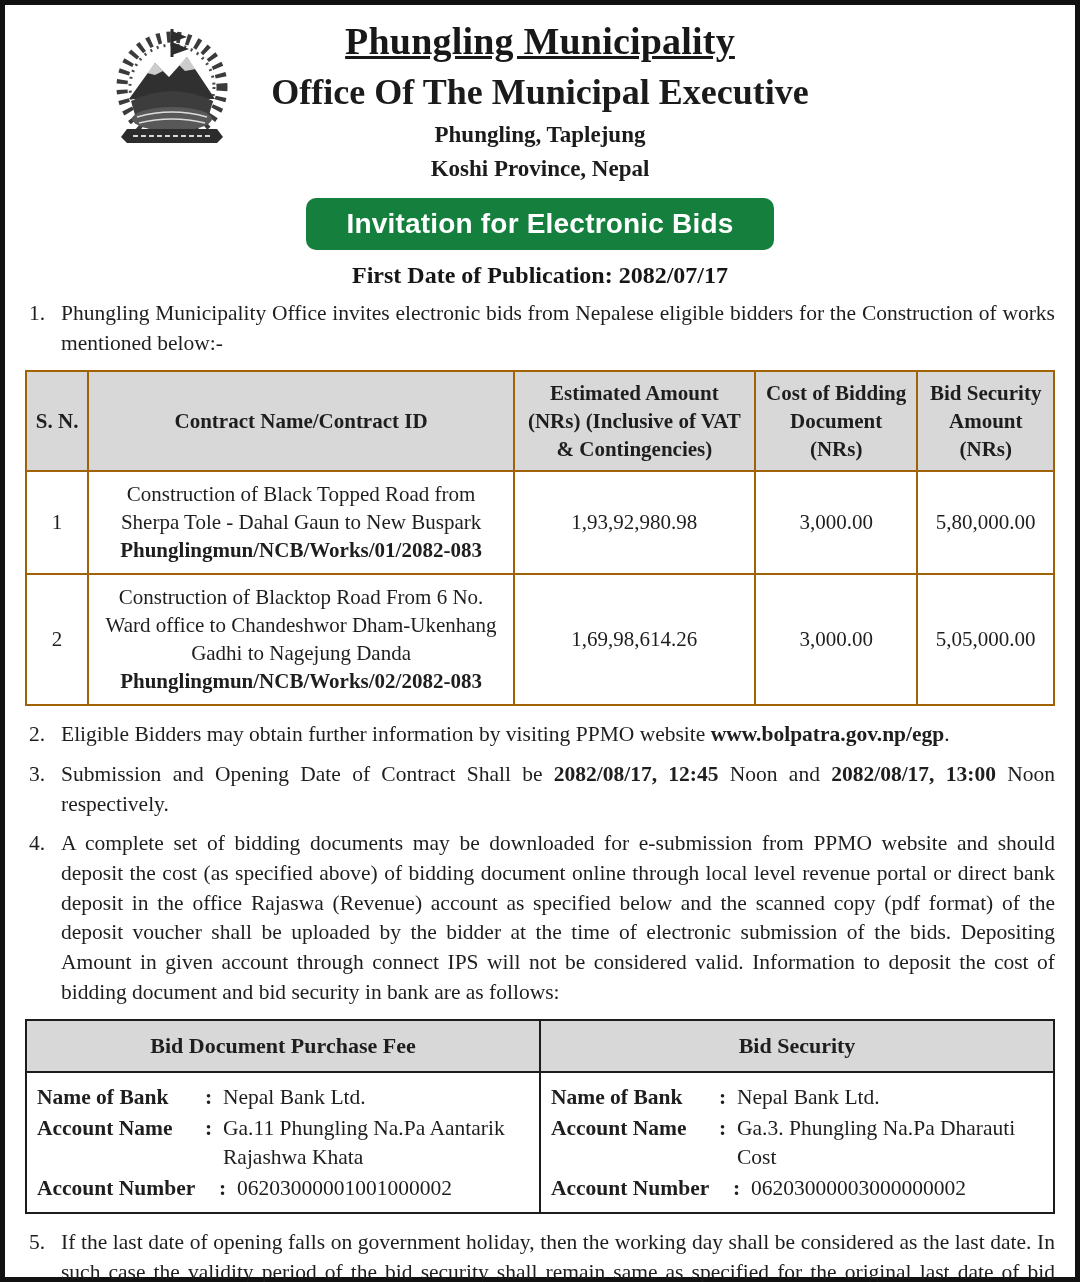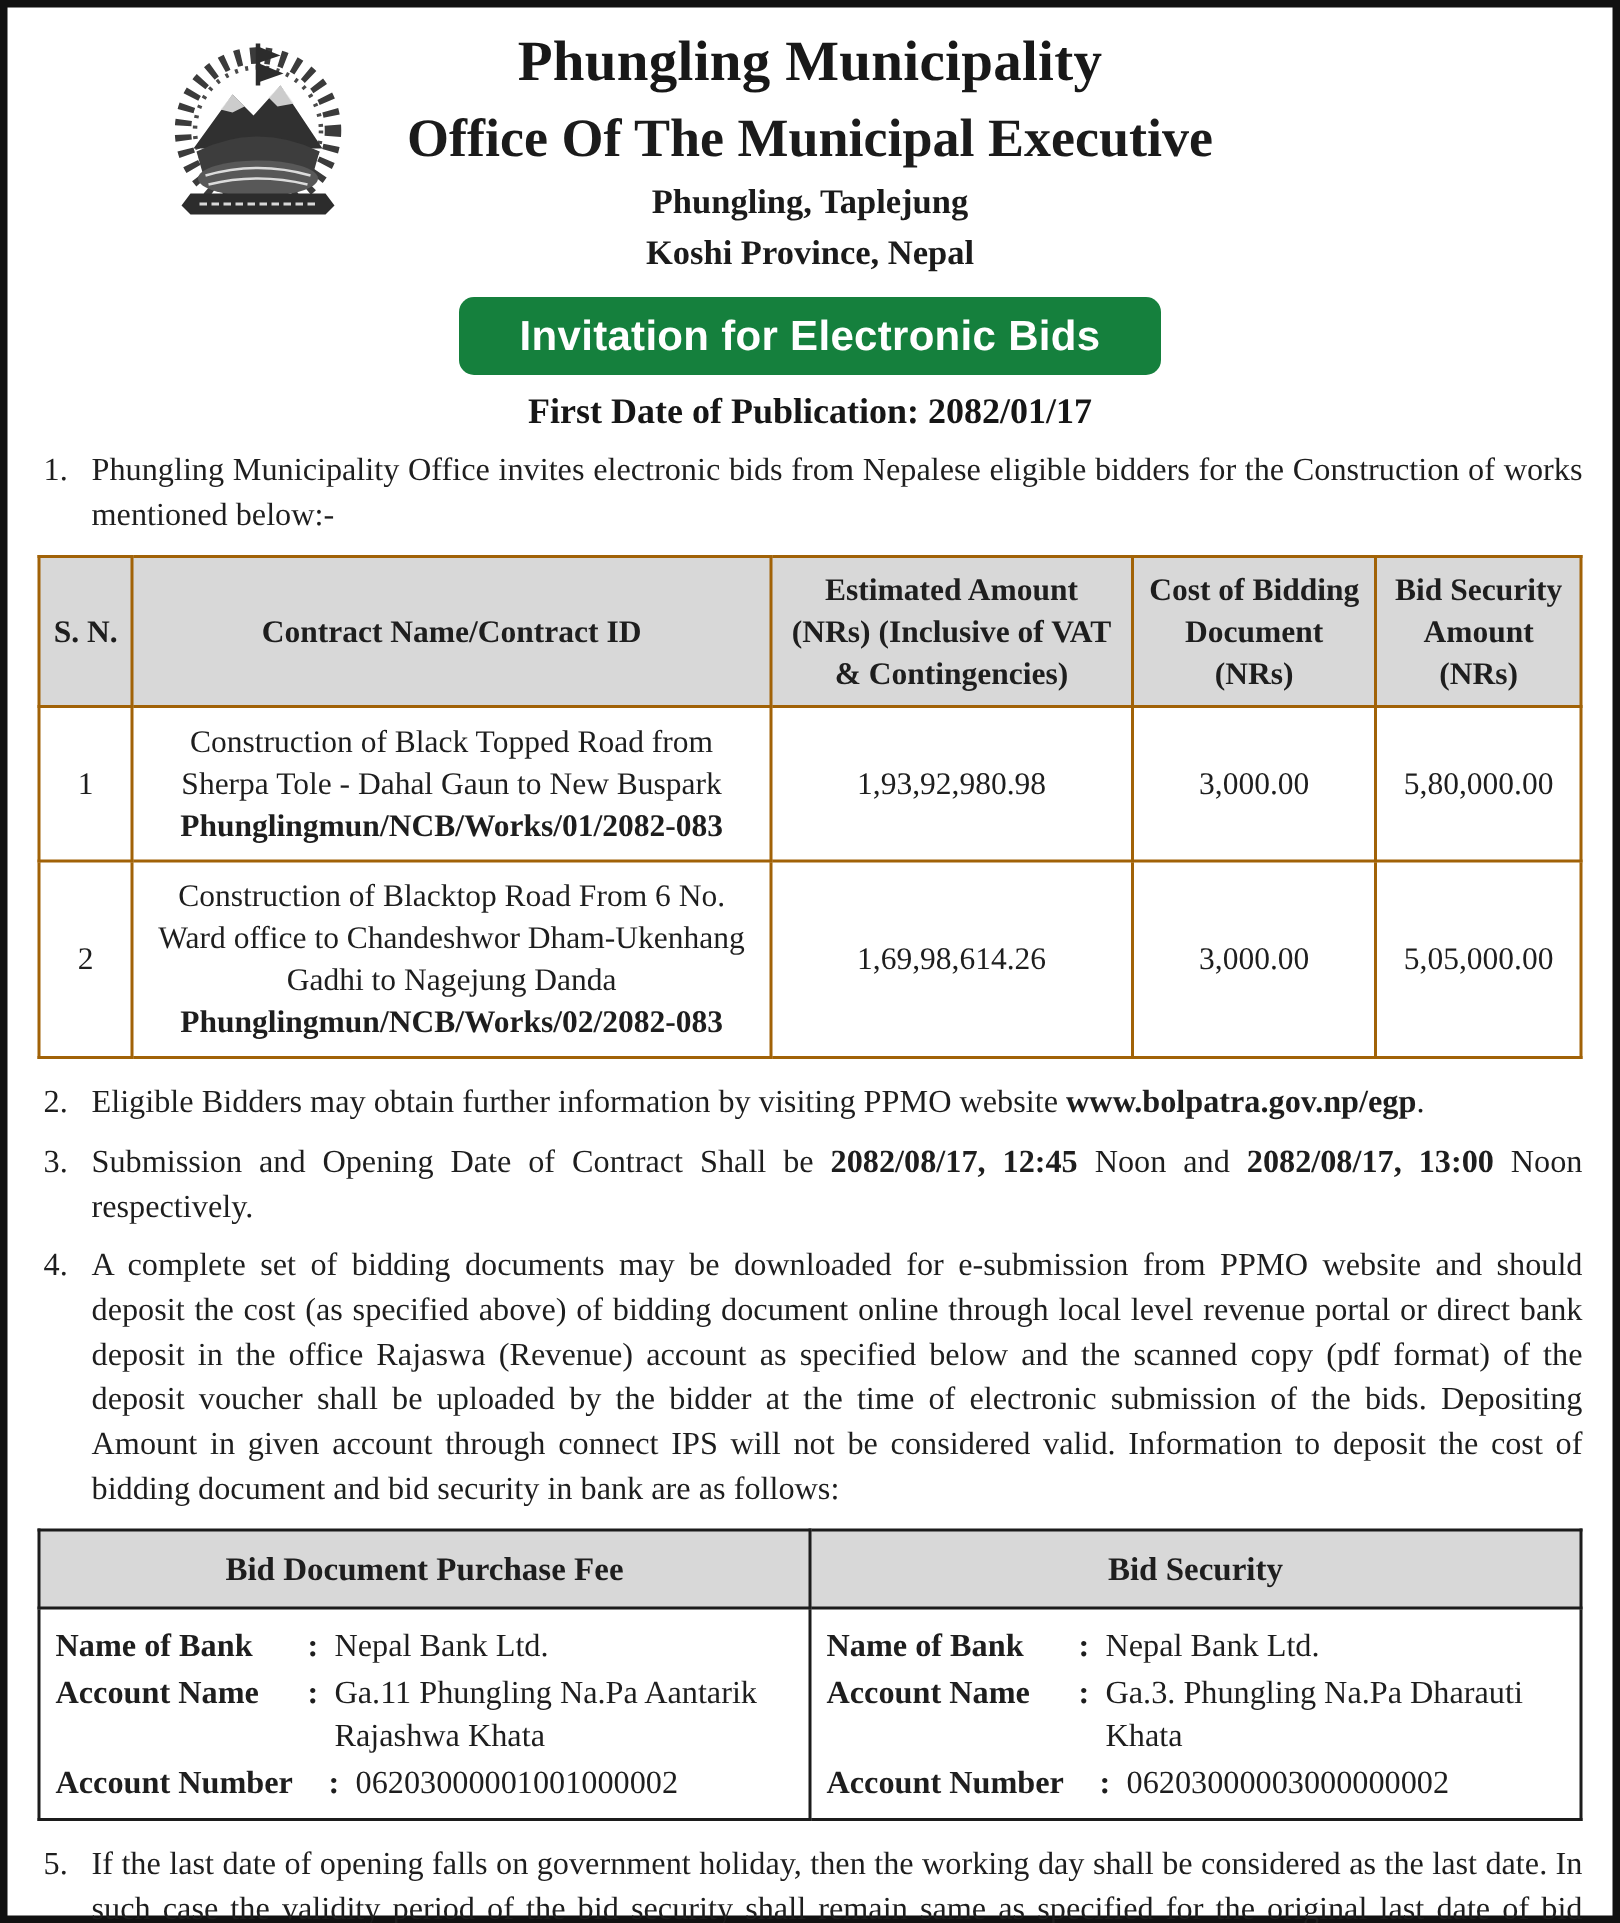--- a/index.html
+++ b/index.html
@@ -19,21 +19,21 @@
   }
 
   
   .header { position: relative; text-align: center; }
   .emblem {
     position: absolute; left: 72px; top: 4px;
     width: 150px; height: 128px;
   }
   .title-main {
     font-size: 38px; font-weight: bold; letter-spacing: 0.2px;
-    margin-top: 6px; color: #181818;
+    margin-top: 6px; color: #181818; text-decoration: underline;
   }
   .title-office {
     font-size: 36px; font-weight: bold; margin-top: 8px; color: #1b1b1b;
   }
   .title-addr {
     font-size: 23px; font-weight: bold; margin-top: 9px; color: #1b1b1b;
   }
   .title-prov {
     font-size: 23px; font-weight: bold; margin-top: 8px; color: #1b1b1b;
   }
@@ -140,21 +140,21 @@
       <line x1="36" y1="113" x2="114" y2="113" stroke="#d8d8d8" stroke-width="2" stroke-dasharray="5 3"></line>
     </svg>
 
     <div class="title-main">Phungling Municipality</div>
     <div class="title-office">Office Of The Municipal Executive</div>
     <div class="title-addr">Phungling, Taplejung</div>
     <div class="title-prov">Koshi Province, Nepal</div>
     <div>
       <span class="banner">Invitation for Electronic Bids</span>
     </div>
-    <div class="pub-date">First Date of Publication: 2082/01/17</div>
+    <div class="pub-date">First Date of Publication: 2082/07/17</div>
   </div>
 
   <div class="notice">
     <span class="num">1.</span>
     <span class="body">Phungling Municipality Office invites electronic bids from Nepalese eligible bidders for the Construction of works mentioned below:-</span>
   </div>
 
   <table class="bid">
     <thead>
       <tr>
@@ -232,21 +232,21 @@
         </td>
         <td>
           <div class="bank-row">
             <span class="lbl">Name of Bank</span>
             <span class="col">:</span>
             <span class="val">Nepal Bank Ltd.</span>
           </div>
           <div class="bank-row">
             <span class="lbl">Account Name</span>
             <span class="col">:</span>
-            <span class="val">Ga.3. Phungling Na.Pa Dharauti Khata</span>
+            <span class="val">Ga.3. Phungling Na.Pa Dharauti Cost</span>
           </div>
           <div class="bank-row acctnum">
             <span class="lbl">Account Number</span>
             <span class="col">:</span>
             <span class="val">06203000003000000002</span>
           </div>
         </td>
       </tr>
     </tbody>
   </table>

